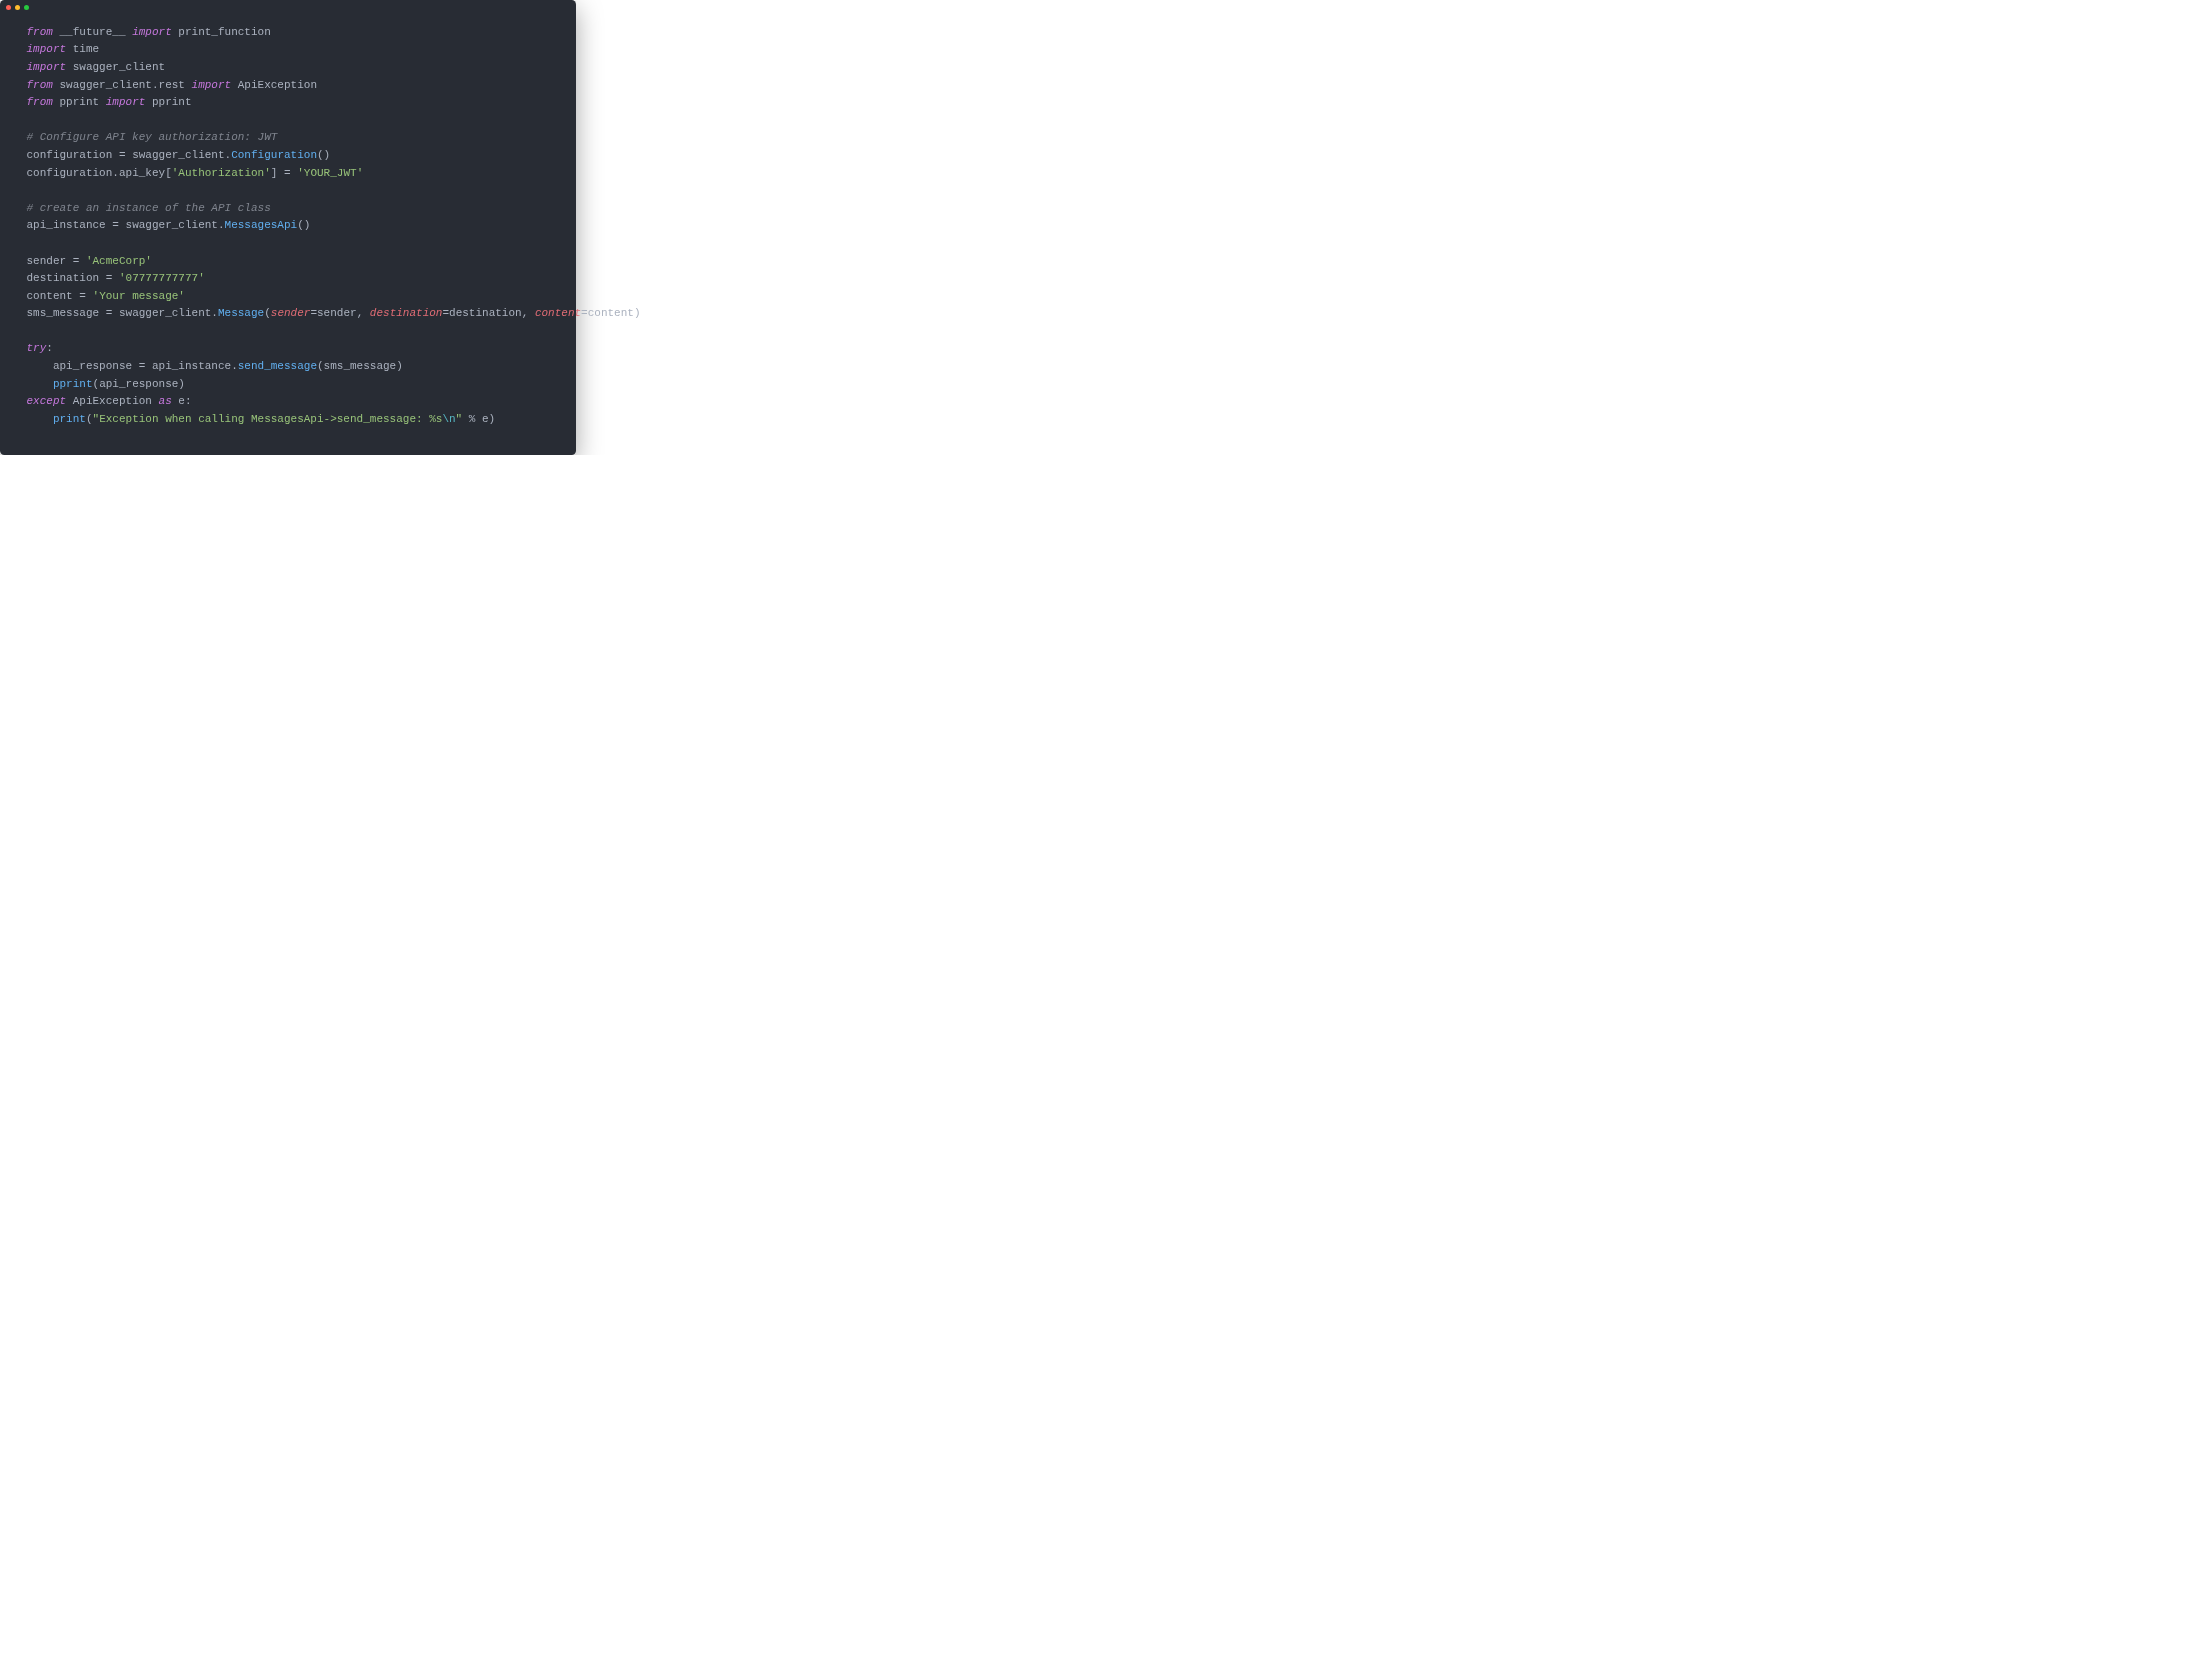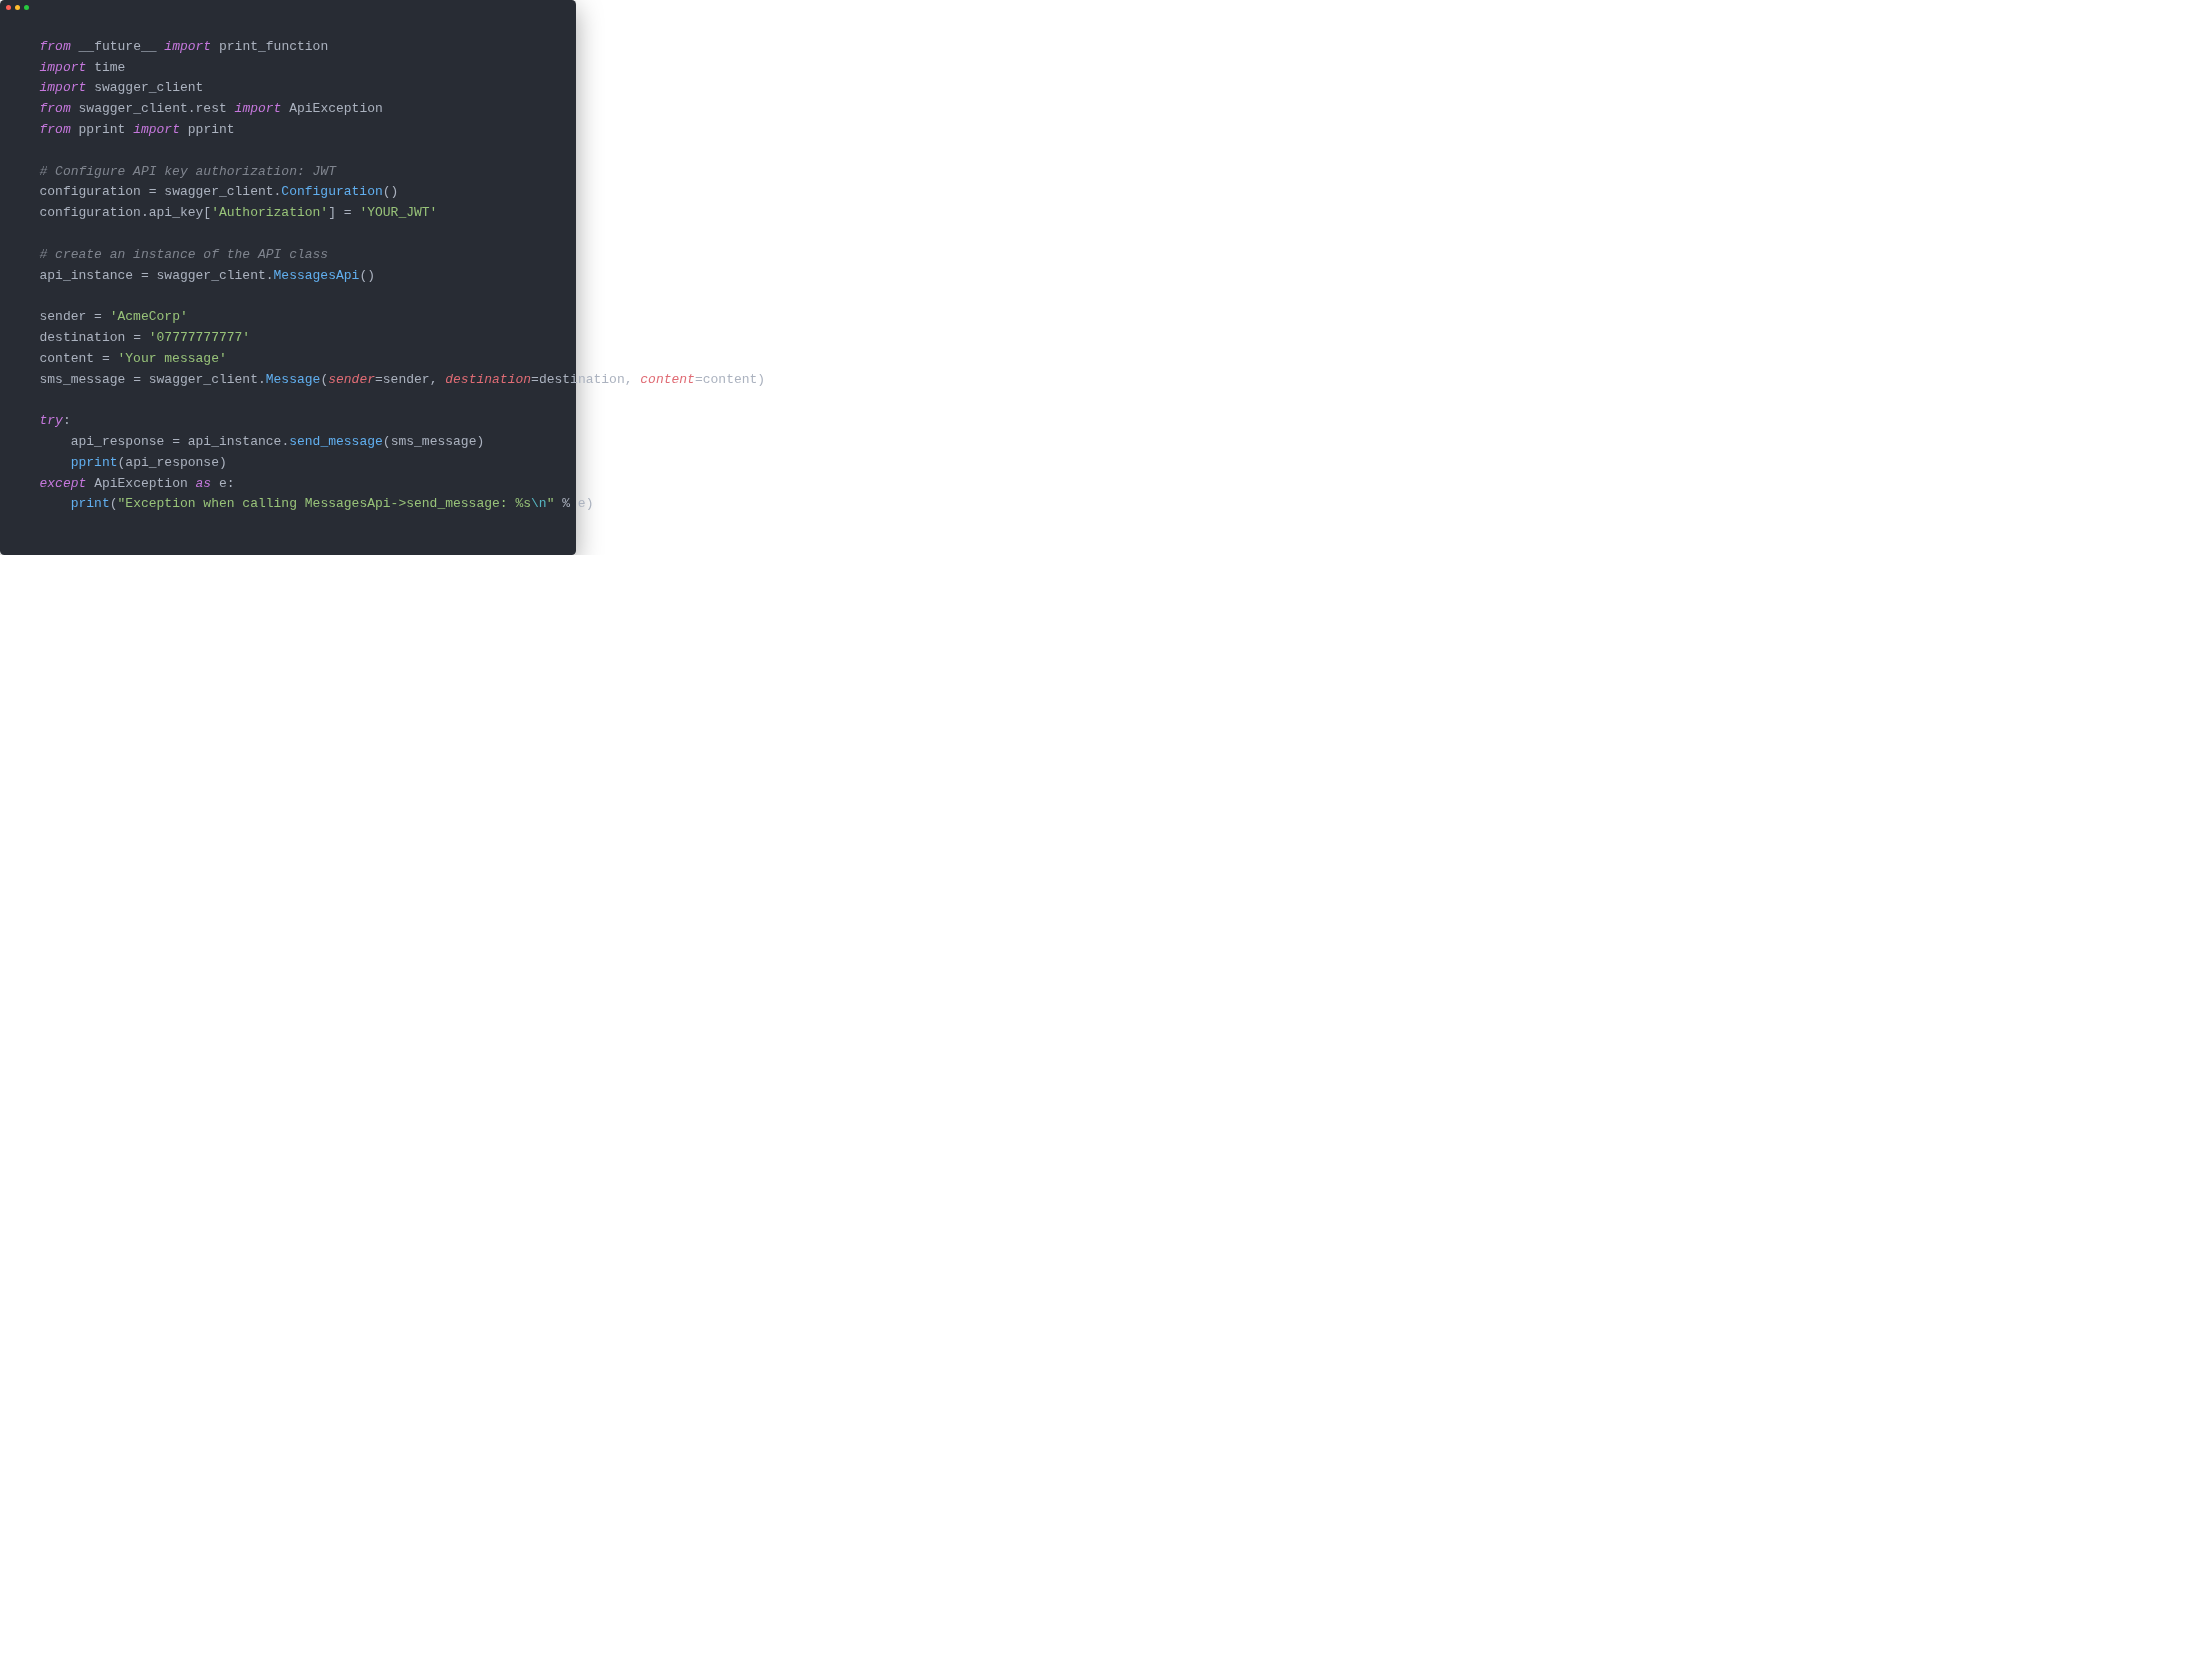--- a/index.html
+++ b/index.html
@@ -26,23 +26,23 @@
   .traffic-dot {
     width: 5.3px;
     height: 5.3px;
     border-radius: 50%;
   }
   .red    { background: #ff5f56; }
   .yellow { background: #ffbd2e; }
   .green  { background: #27c93f; }
 
   pre.code {
-    margin: 13px;
+    margin: 0;
     padding: 8.8px 13.2px 4.4px 26.5px;
-    font-size: 13px;
+    font-size: 11px;
     line-height: 1.6;
     white-space: pre;
     color: #abb2bf;
     font-family: inherit;
   }
 
   
   .kw   { color: #c678dd; font-style: italic; }  
   .mod  { color: #abb2bf; }                        
   .dund { color: #abb2bf; }                        

